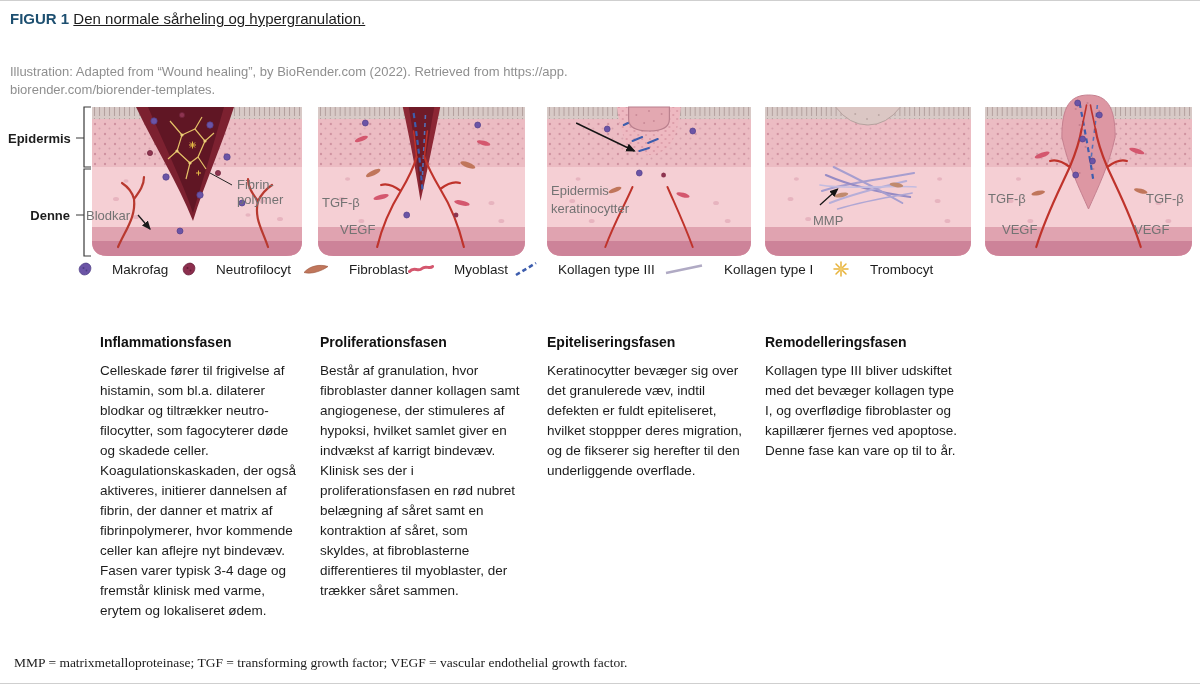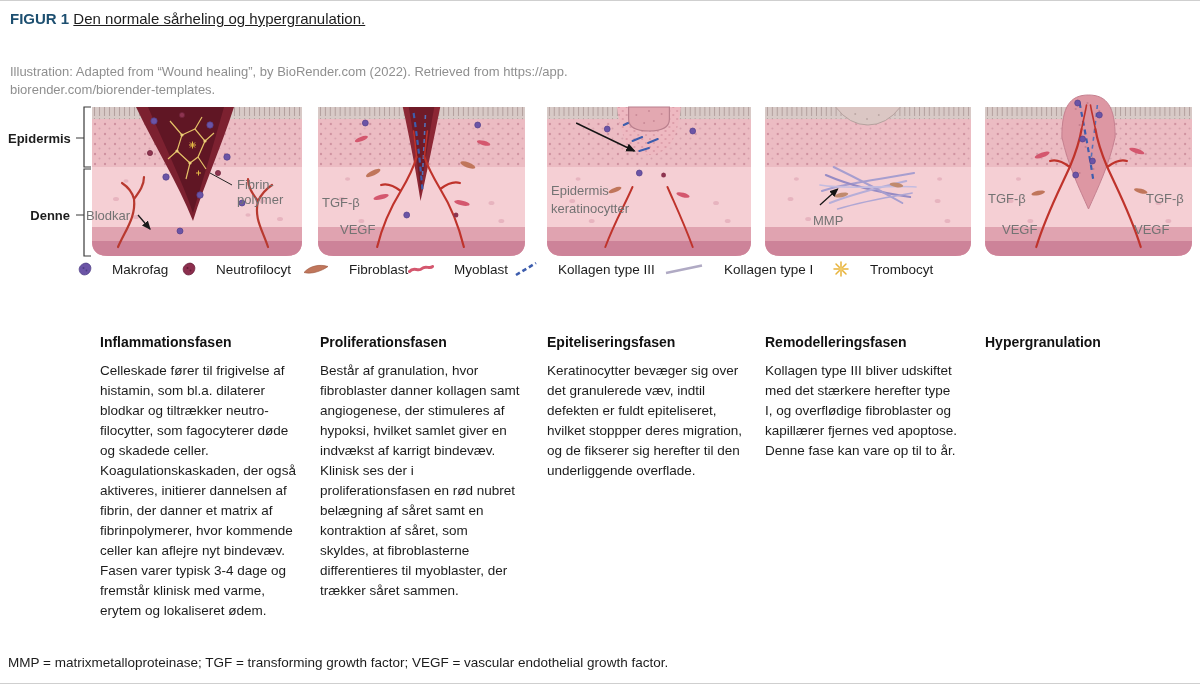--- a/index.html
+++ b/index.html
@@ -13,21 +13,21 @@
   .credit { left:10px; top:38px; font-size:13px; line-height:18px; color:#8f8f8f;margin-top:24px; }
   .panel { position:absolute; top:80px; height:177px; }
   .panel svg { display:block; width:100%; height:100%; }
   .plabel { position:absolute; font-size:13px; line-height:15px; color:#737373; white-space:nowrap; }
   .plabel span { display:block; }
   .side-label { position:absolute; font-size:13px; color:#1d1d1d; text-align:right; width:62px;font-weight:bold; }
   .mig { line-height:18px; }
   .legend-item { position:absolute; top:259px; height:18px; display:flex; align-items:center; gap:20px; font-size:13.5px; }
   .phase { position:absolute; top:331px; font-size:13.5px; line-height:20px; color:#1c1c1c; }
   .phase h3 { font-size:14px; font-weight:bold; color:#111; margin-bottom:9px; }
-  .footnote { left:8px; top:654px; font-size:13.5px; color:#1c1c1c; }
+  .footnote { left:14px; top:654px; font-size:13.5px; color:#1c1c1c;font-family:Liberation Serif, serif; }
 </style>
 </head>
 <body>
 
 <div class="page">
 
   <div class="abs figure-head">
     <span class="figure-label">FIGUR 1</span>
     <span class="figure-title">Den normale sårheling og hypergranulation.</span>
   </div>
@@ -409,21 +409,20 @@
   <div class="phase" style="left:320px;width:200px">
     <h3>Proliferationsfasen</h3>
     <p>Består af granulation, hvor fibroblaster danner kollagen samt angiogenese, der stimuleres af hypoksi, hvilket samlet giver en indvækst af karrigt bindevæv. Klinisk ses der i proliferationsfasen en rød nubret belægning af såret samt en kontraktion af såret, som skyldes, at fibroblasterne differentieres til myoblaster, der trækker såret sammen.</p>
   </div>
   <div class="phase" style="left:547px;width:205px">
     <h3>Epiteliseringsfasen</h3>
     <p>Keratinocytter bevæger sig over det granulerede væv, indtil defekten er fuldt epiteliseret, hvilket stoppper deres migration, og de fikserer sig herefter til den underliggende overflade.</p>
   </div>
   <div class="phase" style="left:765px;width:196px">
     <h3>Remodelleringsfasen</h3>
-    <p>Kollagen type III bliver udskiftet med det stærkere herefter type I, og overflødige fibroblaster og kapillærer fjernes ved apoptose. Denne fase kan vare op til to år.</p>
+    <p>Kollagen type III bliver udskiftet med det bevæger kollagen type I, og overflødige fibroblaster og kapillærer fjernes ved apoptose. Denne fase kan vare op til to år.</p>
   </div>
   <div class="phase" style="left:985px;width:210px">
-    <h3>Hypergranulation</h3>
   </div>
 
   <div class="abs footnote">MMP = matrixmetalloproteinase; TGF = transforming growth factor; VEGF = vascular endothelial growth factor.</div>
 
 </div>
 
 </body></html>

